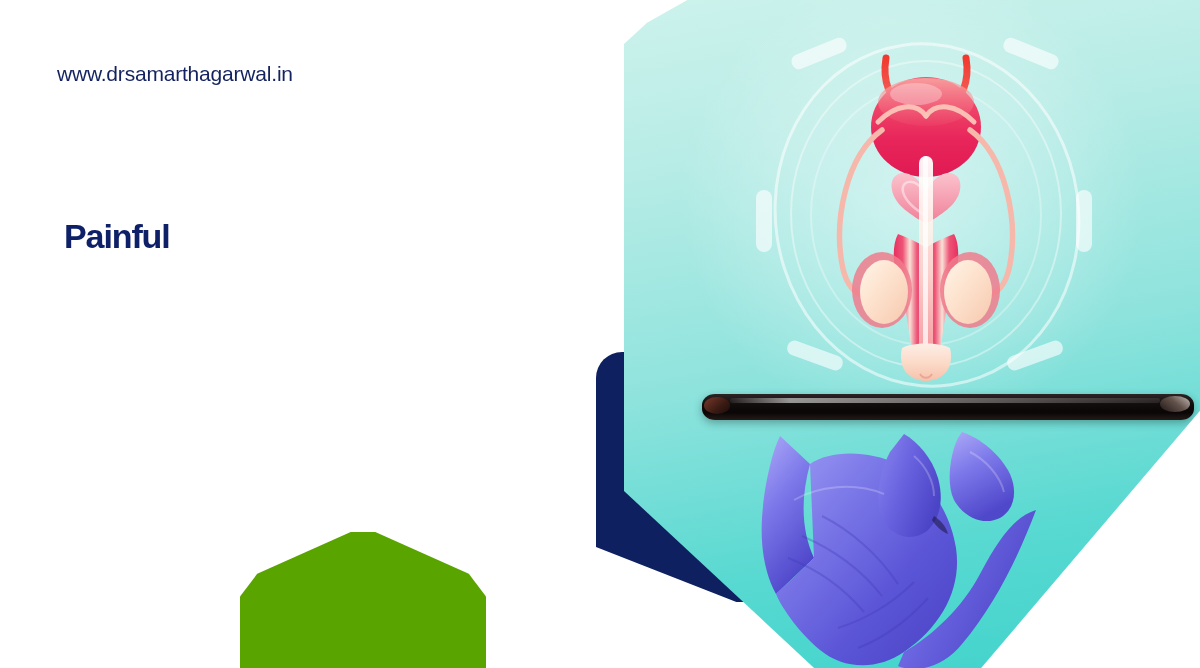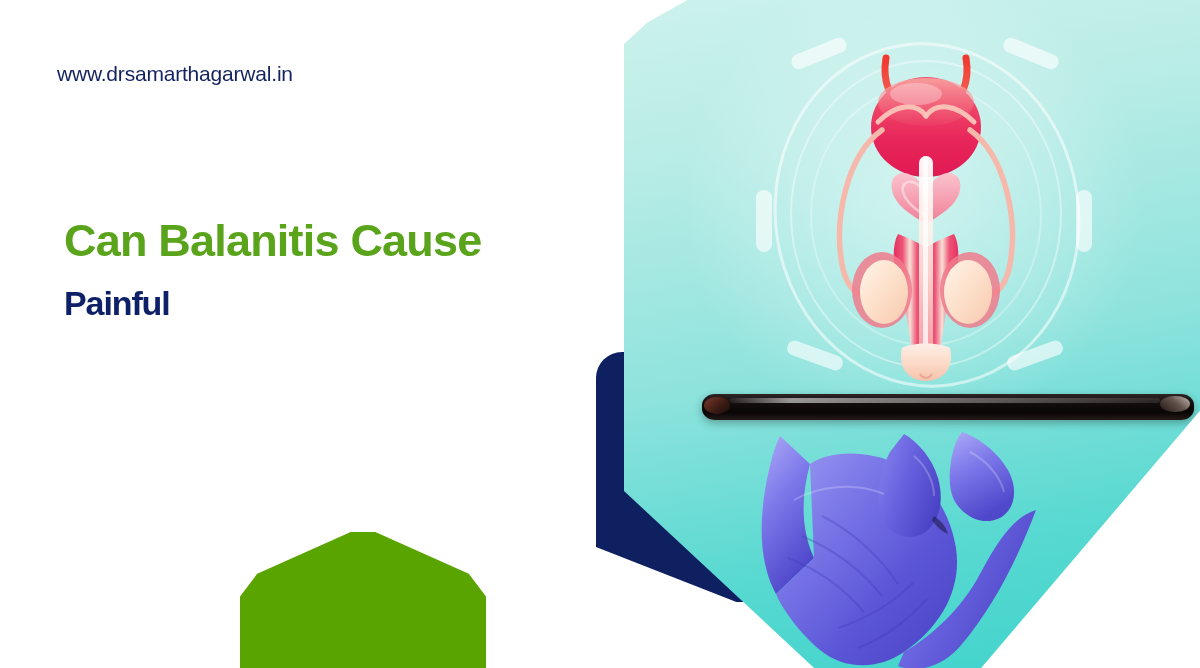--- a/index.html
+++ b/index.html
@@ -222,21 +222,20 @@
   }
 </style>
 </head>
 <body>
 
 <div id="banner">
 
   <div id="site-url">www.drsamarthagarwal.in</div>
 
   <div id="headline">
-    <span id="headline-line-1">Can Balanitis Cause</span>
     <span class="headline-sub">Painful</span>
   </div>
 
   <div id="green-pentagon"></div>
 
   <div id="navy-shape"></div>
 
   <div id="photo-panel">
 
     <div class="panel-glow"></div>

